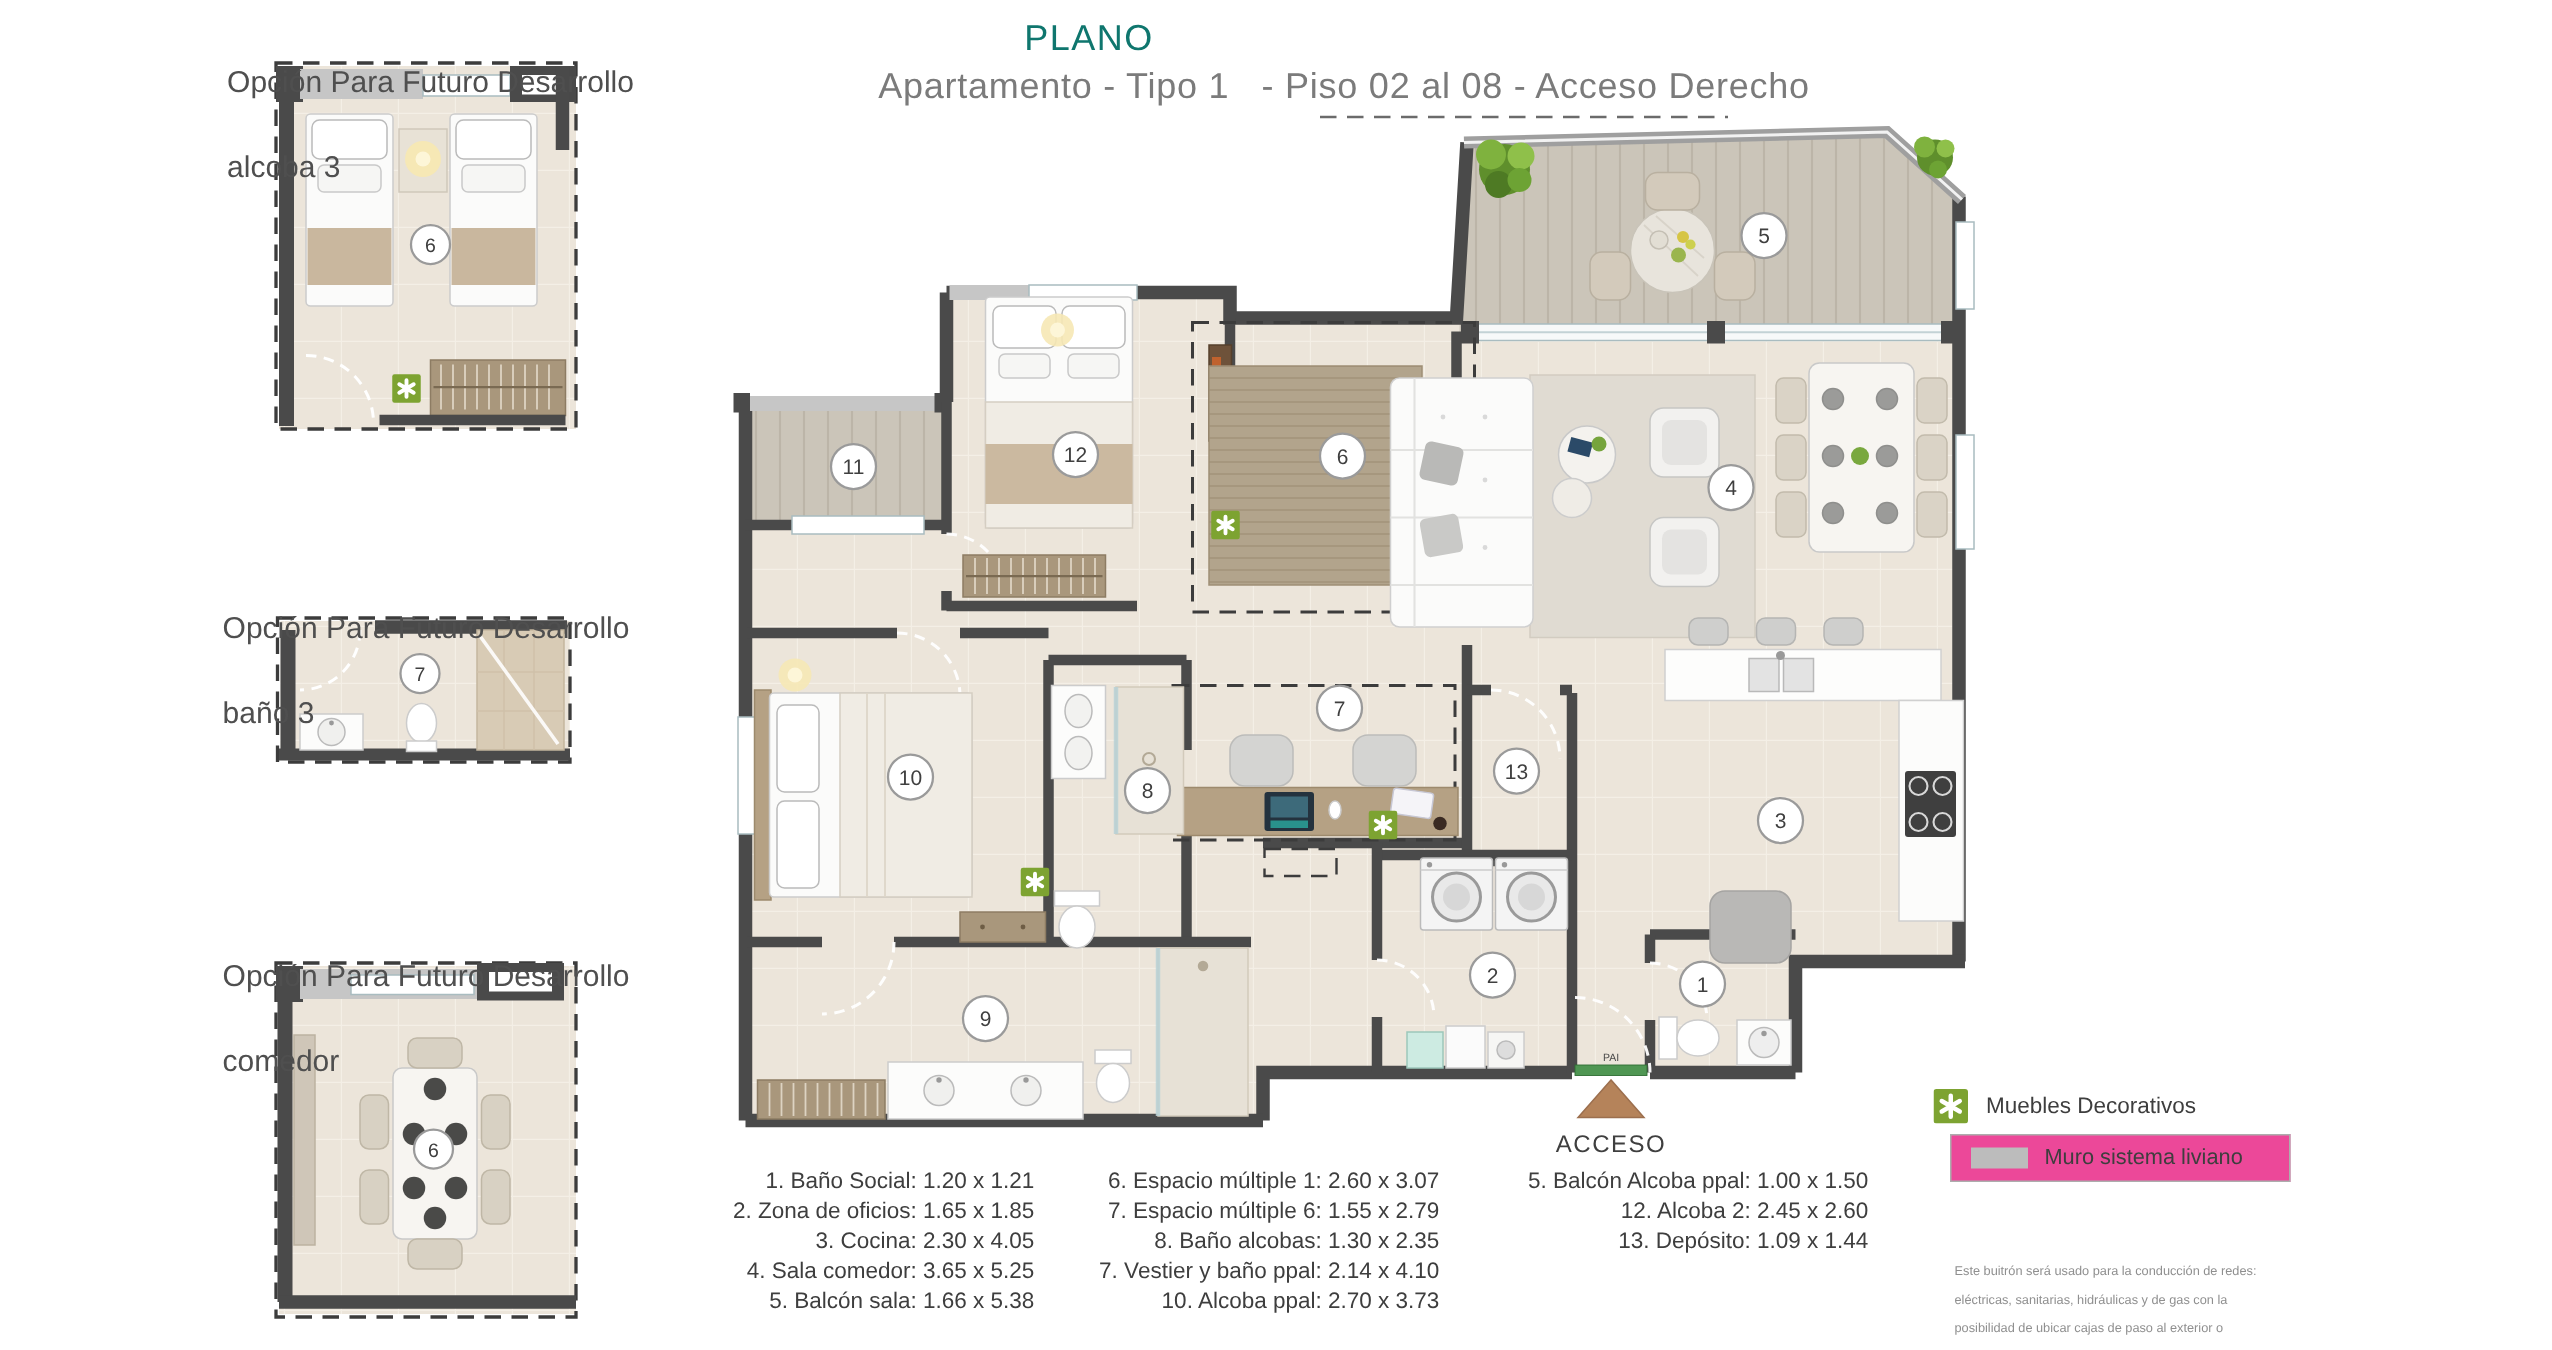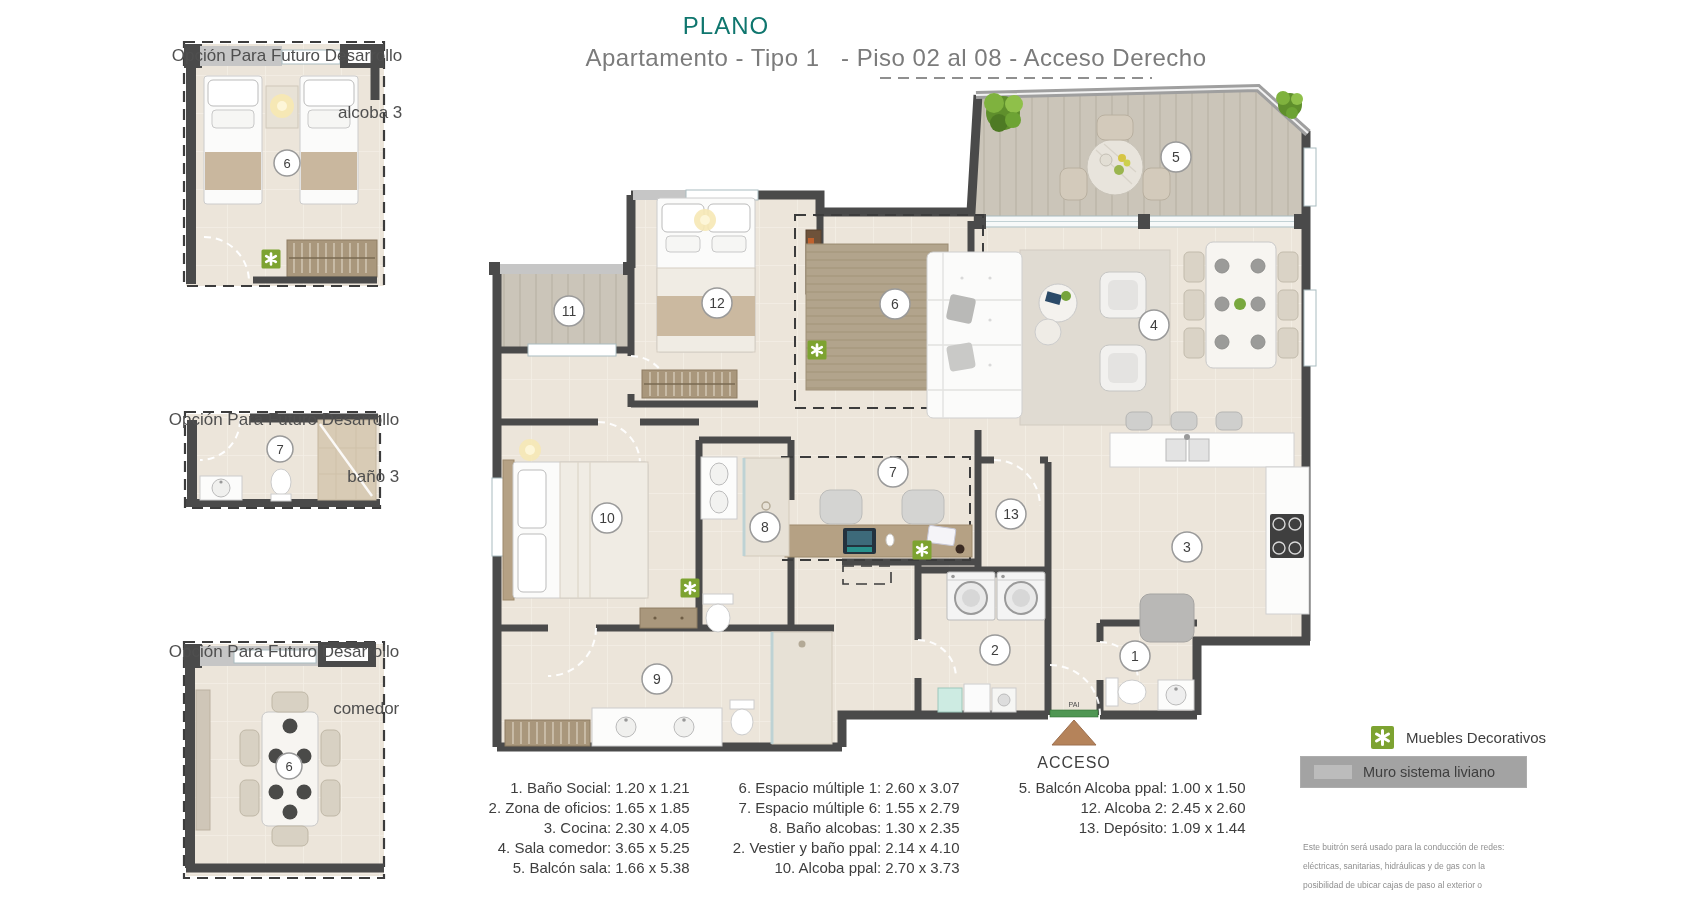--- a/index.html
+++ b/index.html
@@ -2,38 +2,38 @@
 <html><head>
 <meta charset="utf-8">
 <style>
   html,body{margin:0;padding:0;background:#ffffff;}
   .stage{position:relative;width:1701px;height:900px;background:#ffffff;overflow:hidden;
          font-family:"Liberation Sans", sans-serif;}
   .plano-title{position:absolute;left:726px;top:12px;transform:translateX(-50%);
          font-size:24px;color:#0f766e;letter-spacing:1px;white-space:pre;}
   .plano-subtitle{position:absolute;left:896px;top:44px;transform:translateX(-50%);
          font-size:24px;color:#7b7b7b;letter-spacing:0.5px;white-space:pre;}
-  .opt-title{position:absolute;transform:translateX(-50%);text-align:right;
-         font-size:17px;color:#4f4f4f;line-height:19px;white-space:pre;}
+  .opt-title{position:absolute;transform:translateX(-50%);text-align:left;
+         font-size:20px;color:#4f4f4f;line-height:19px;white-space:pre;}
   #optA{left:287px;top:8px;}
   #optB{left:284px;top:372px;}
   #optC{left:284px;top:604px;}
   svg#plan-svg{position:absolute;left:0;top:0;}
   .legend-col{position:absolute;top:778px;text-align:right;}
   #lcol1{left:470px;}
   #lcol2{left:717px;}
   #lcol3{left:995px;}
   .lrow{display:flex;font-size:15px;color:#3e3e3e;line-height:20px;white-space:nowrap;}
   #lcol1 .lname{width:137px;}
   #lcol2 .lname{width:160px;}
   #lcol3 .lname{width:168px;}
-  .muebles-row{position:absolute;left:1371px;top:726px;display:flex;align-items:center;}
+  .muebles-row{position:absolute;left:1289px;top:726px;display:flex;align-items:center;}
   .muebles-row .lbl{margin-left:12px;font-size:15px;color:#3e3e3e;}
   .muro-box{position:absolute;left:1300px;top:756px;width:212px;height:30px;
-         border:1.5px solid #adadad;background:#a3a3a3;display:flex;align-items:center;padding-left:13px;}
+         border:1.5px solid #adadad;background:#ec4899;display:flex;align-items:center;padding-left:13px;}
   .muro-swatch{width:38px;height:14px;background:#bcbcbc;}
   .muro-box .lbl{margin-left:11px;font-size:14.5px;color:#3e3e3e;}
   .nota{position:absolute;left:1303px;top:797px;width:212px;font-size:8.5px;
          line-height:19px;color:#8f8f8f;margin-top:41px;}
 </style>
 </head>
 <body>
 
 <div class="stage">
 
@@ -550,21 +550,21 @@
       </div>
       <div class="lrow">
         <span class="lname">7. Espacio múltiple 6</span>
         <span class="ldim">: 1.55 x 2.79</span>
       </div>
       <div class="lrow">
         <span class="lname">8. Baño alcobas</span>
         <span class="ldim">: 1.30 x 2.35</span>
       </div>
       <div class="lrow">
-        <span class="lname">2. Vestier y baño ppal</span>
+        <span class="lname">7. Vestier y baño ppal</span>
         <span class="ldim">: 2.14 x 4.10</span>
       </div>
       <div class="lrow">
         <span class="lname">10. Alcoba ppal</span>
         <span class="ldim">: 2.70 x 3.73</span>
       </div>
     </div>
 <div class="legend-col" id="lcol3">
       <div class="lrow">
         <span class="lname">5. Balcón Alcoba ppal</span>

